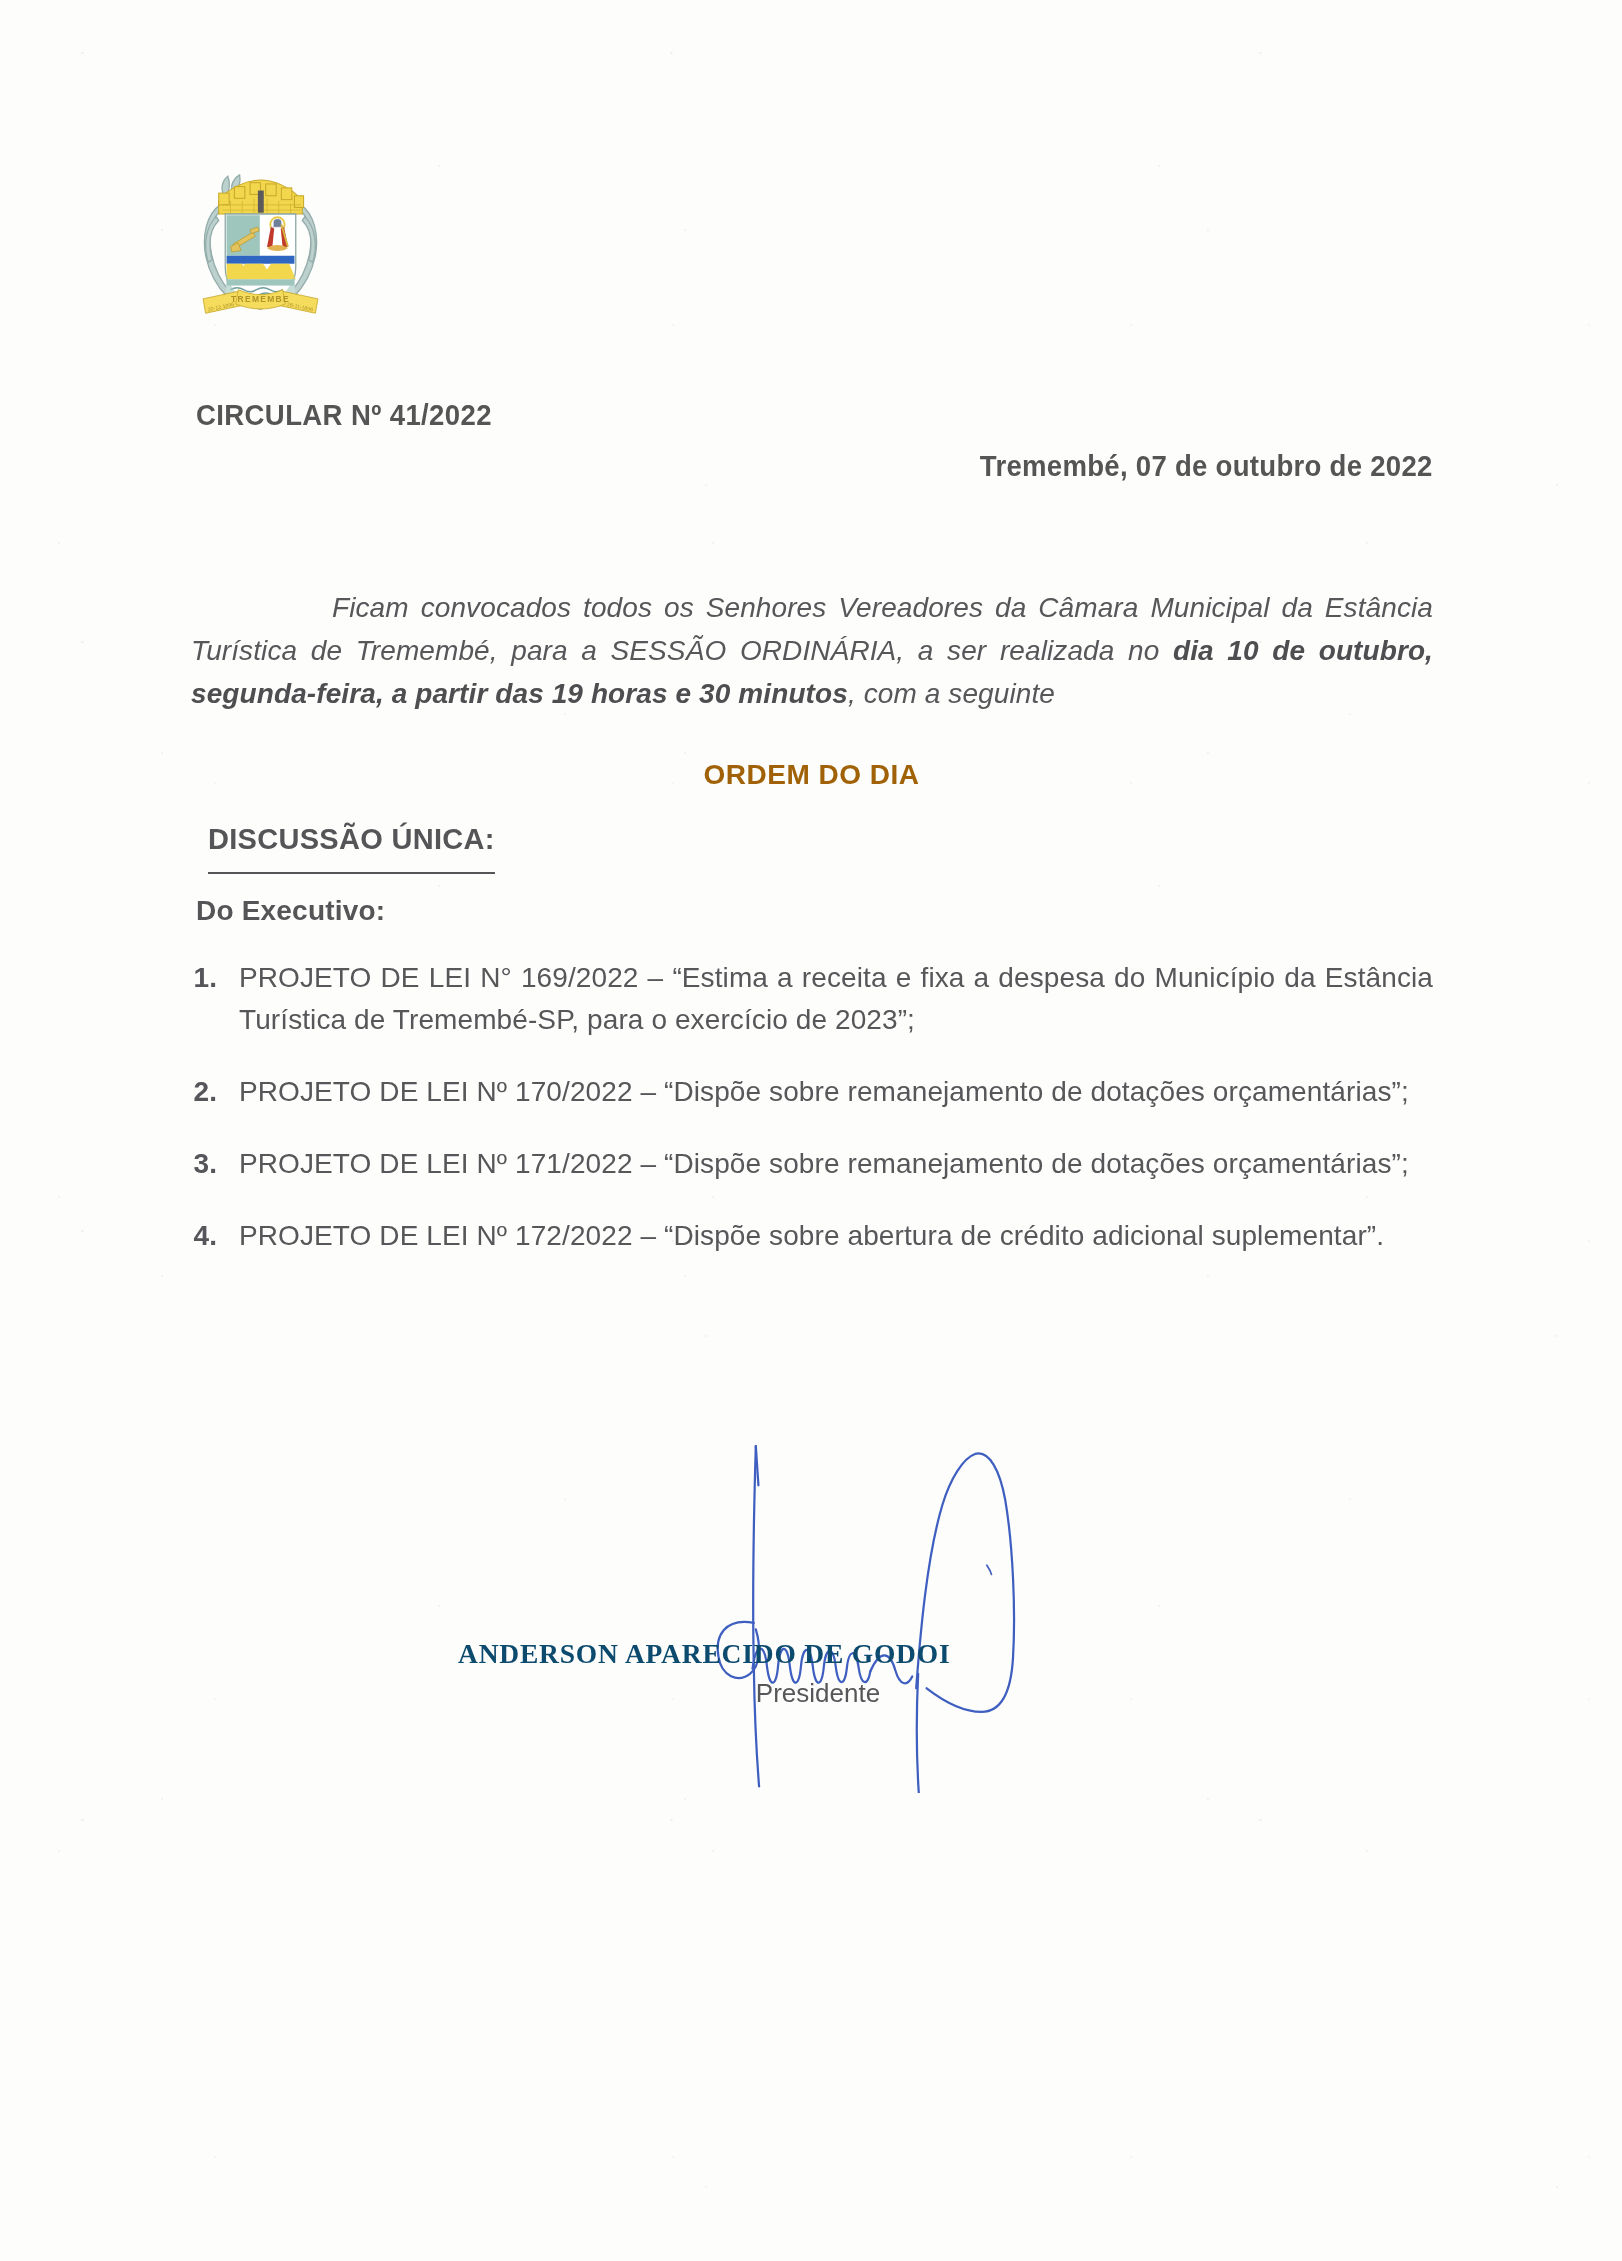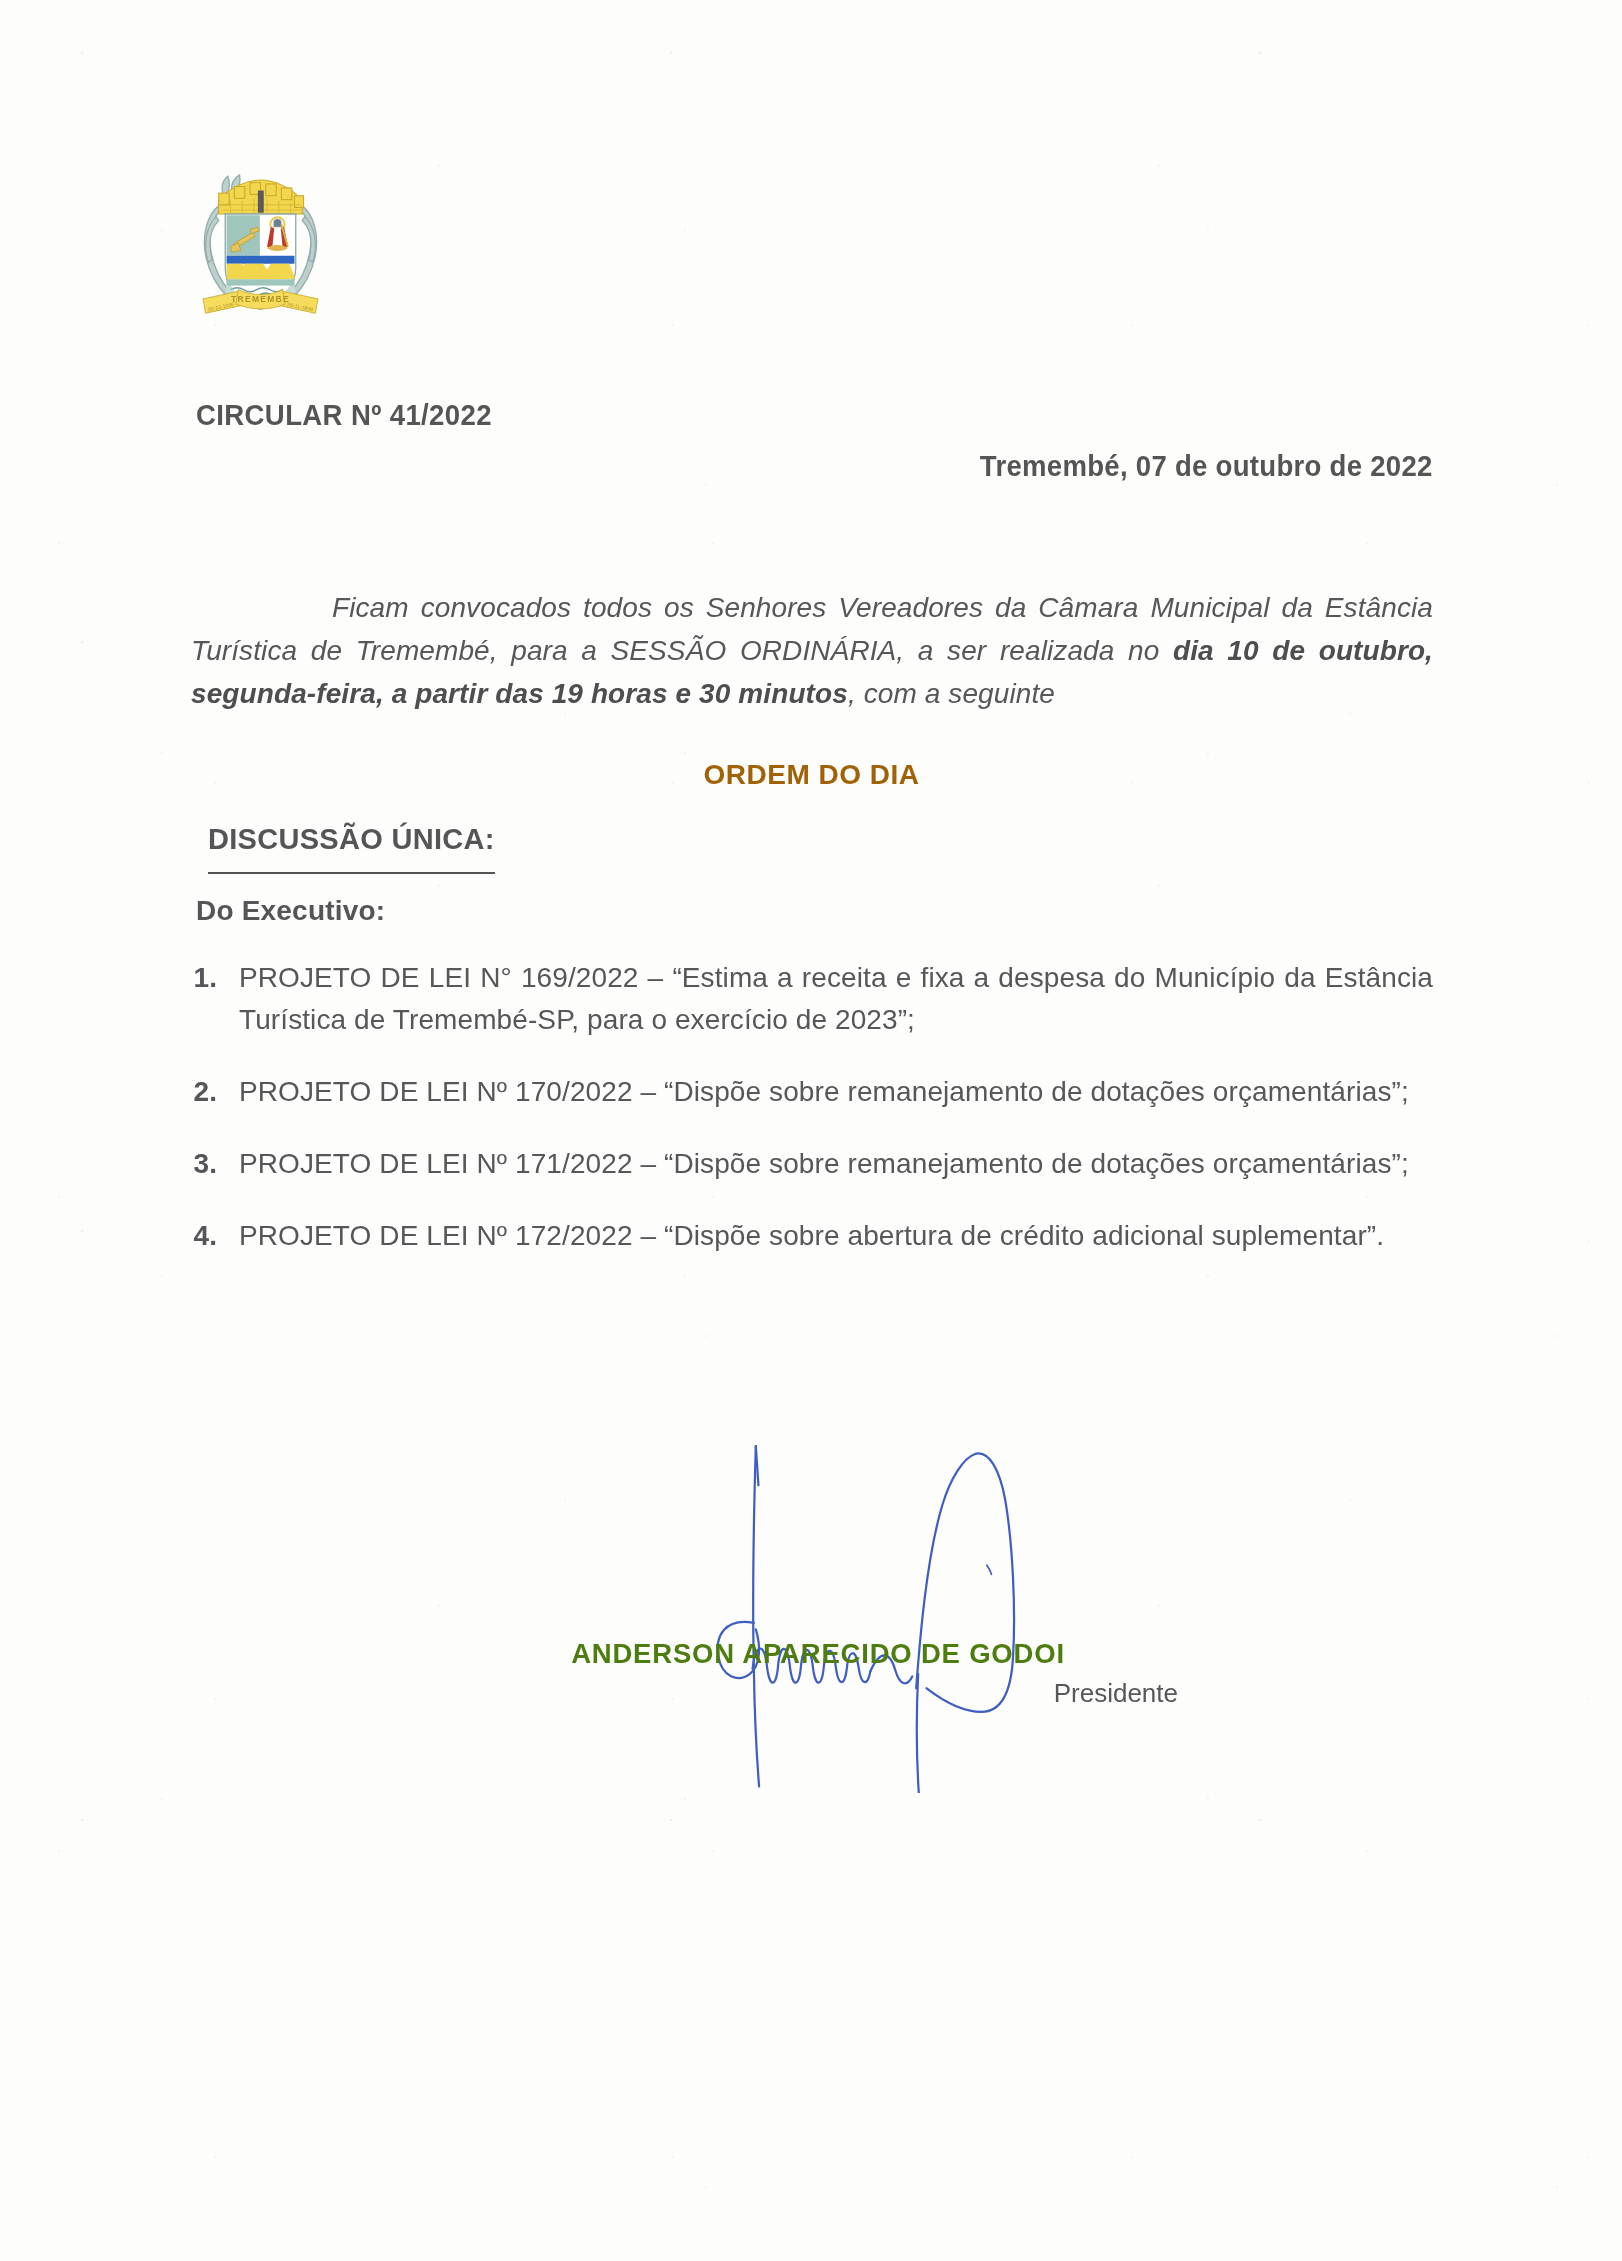--- a/index.html
+++ b/index.html
@@ -216,33 +216,32 @@
     top: 0;
     width: 720px;
     height: 432px;
     pointer-events: none;
   }
   .sig-name {
     position: absolute;
     left: 0;
     top: 277px;
     width: 720px;
-    text-align: center;
-    font-family: Liberation Sans, sans-serif;
+    font-family: Liberation Serif, serif;
     font-weight: 700;
     font-size: 27.5px;
     letter-spacing: 0.8px;
-    color: #4d7c0f;
+    color: #0c4a6e;
   }
   .sig-role {
     position: absolute;
     left: 0;
     top: 317px;
     width: 720px;
-    text-align: right;
+    text-align: center;
     font-family: "Liberation Sans Narrow", "Liberation Sans", sans-serif;
     font-weight: 400;
     font-size: 26px;
     color: #57575a;
   }
 </style>
 </head>
 <body>
 
 <div class="page">

